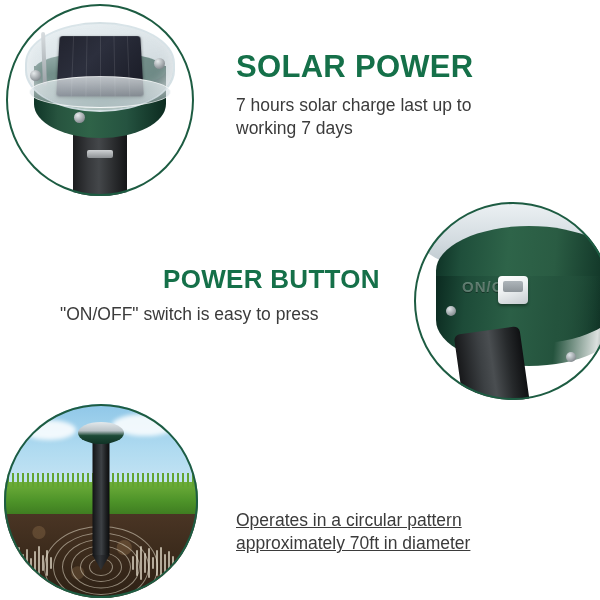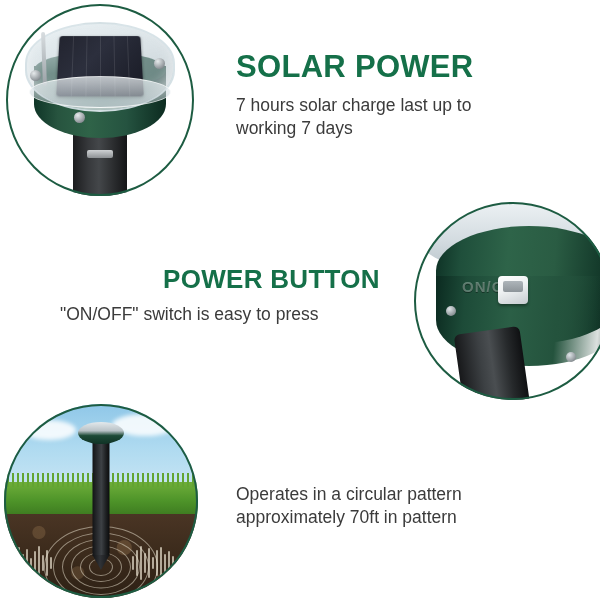--- a/index.html
+++ b/index.html
@@ -278,18 +278,18 @@
       <b style="height:18px"></b>
         <b style="height:24px"></b>
         <b style="height:14px"></b>
     </div>
 
     <div class="plug-stake"></div>
     <div class="plug-cap"></div>
   </div>
   <div class="photo-ring" id="ring-plug"></div>
 
-  <div class="feature-desc" style="left:236px;top:483px;font-size:17.5px;width:355px;">
+  <div class="feature-desc" style="left:236px;top:509px;font-size:17.5px;width:355px;text-decoration:underline;">
     <div>Operates in a circular pattern</div>
-    <div>approximately 70ft in pattern</div>
+    <div>approximately 70ft in diameter</div>
   </div>
 
 </div>
 
 </body></html>

